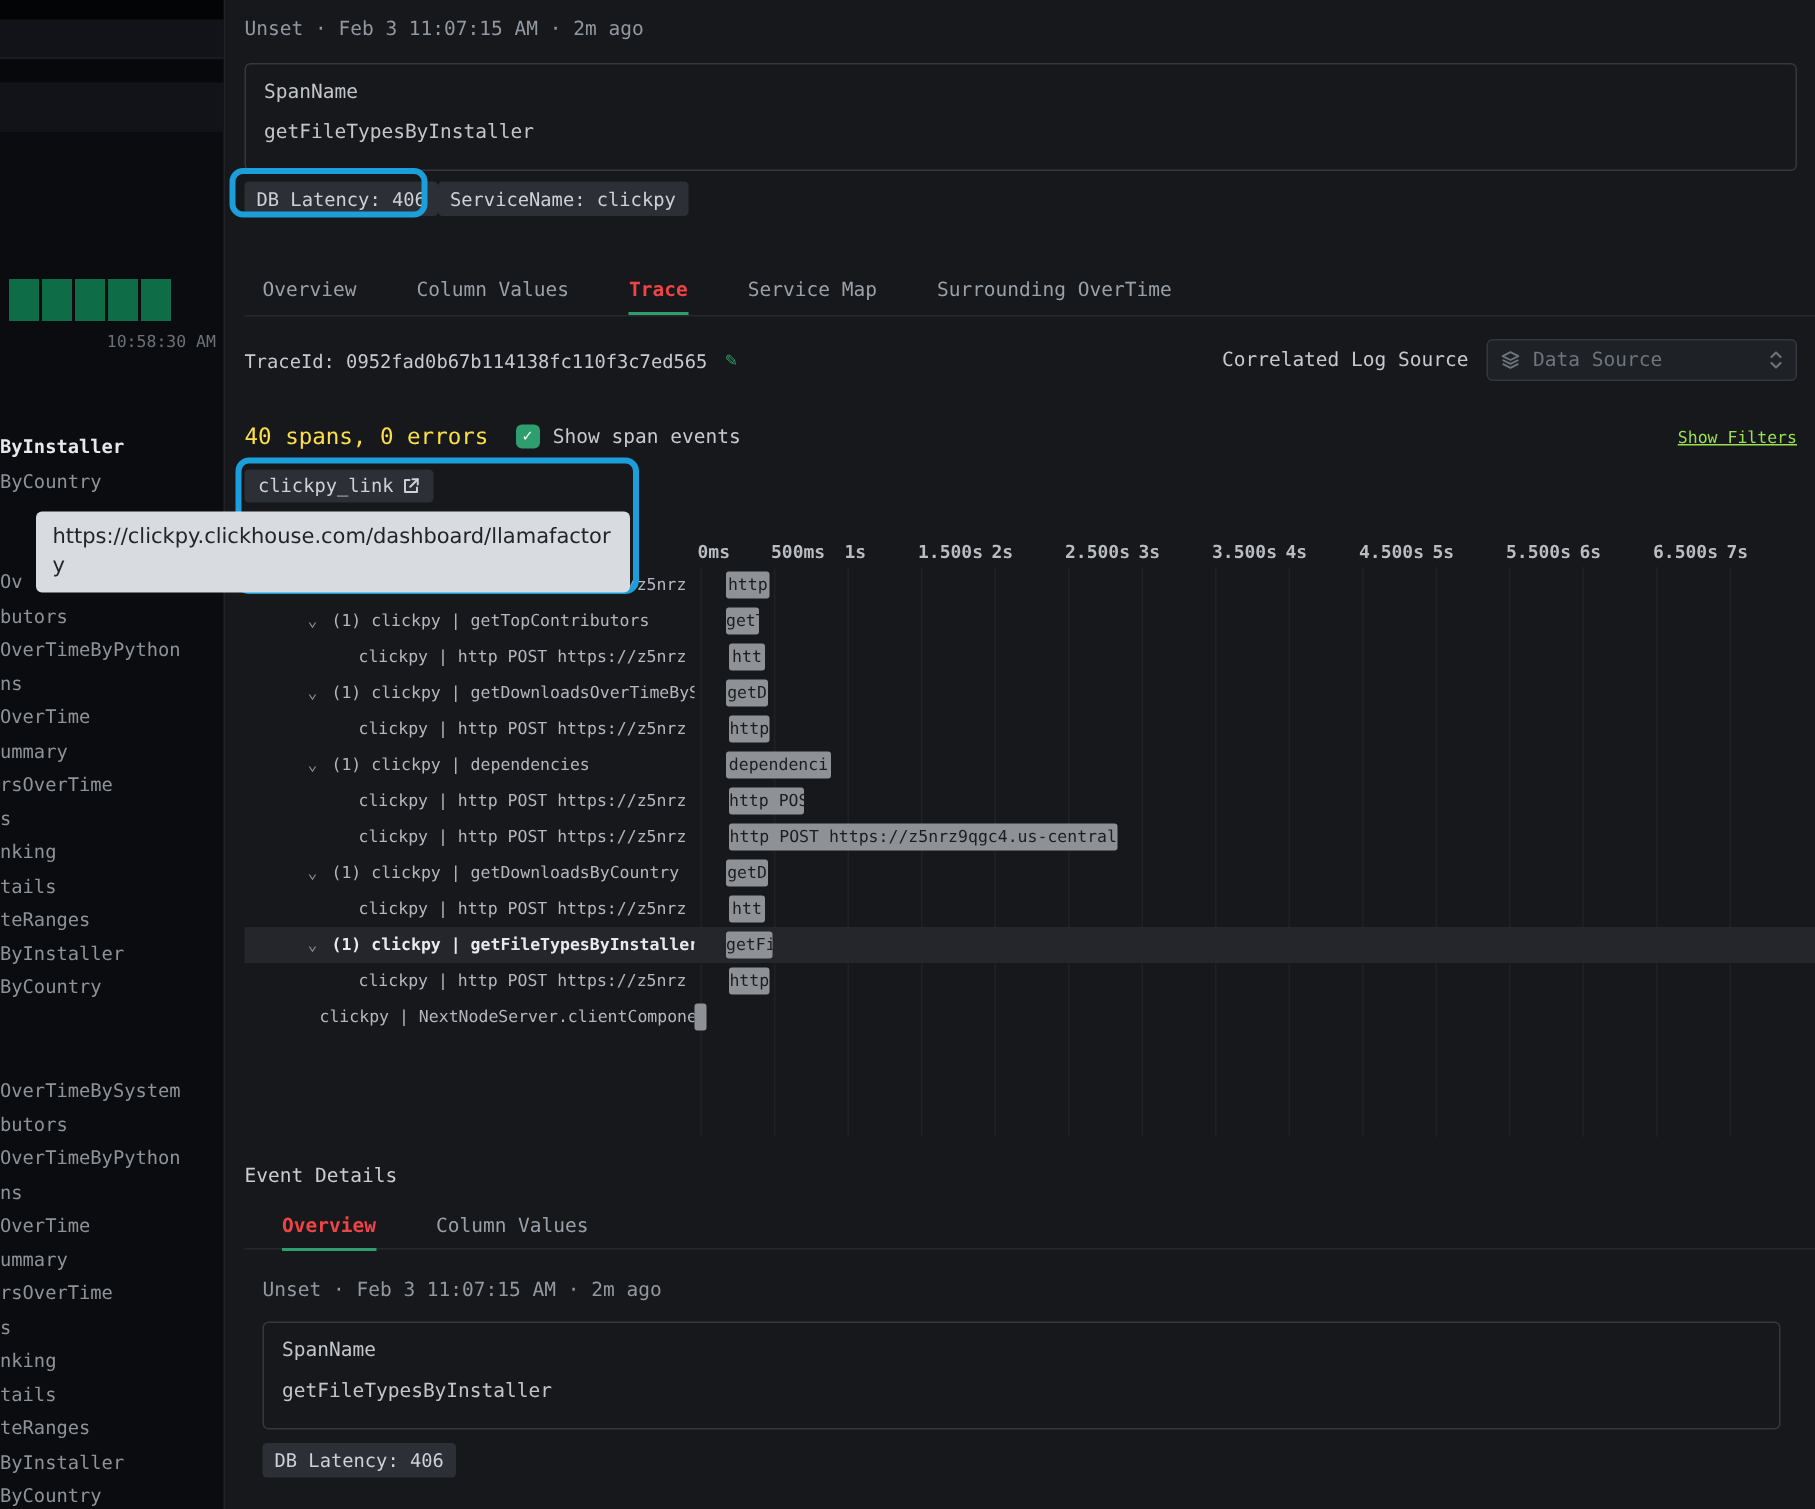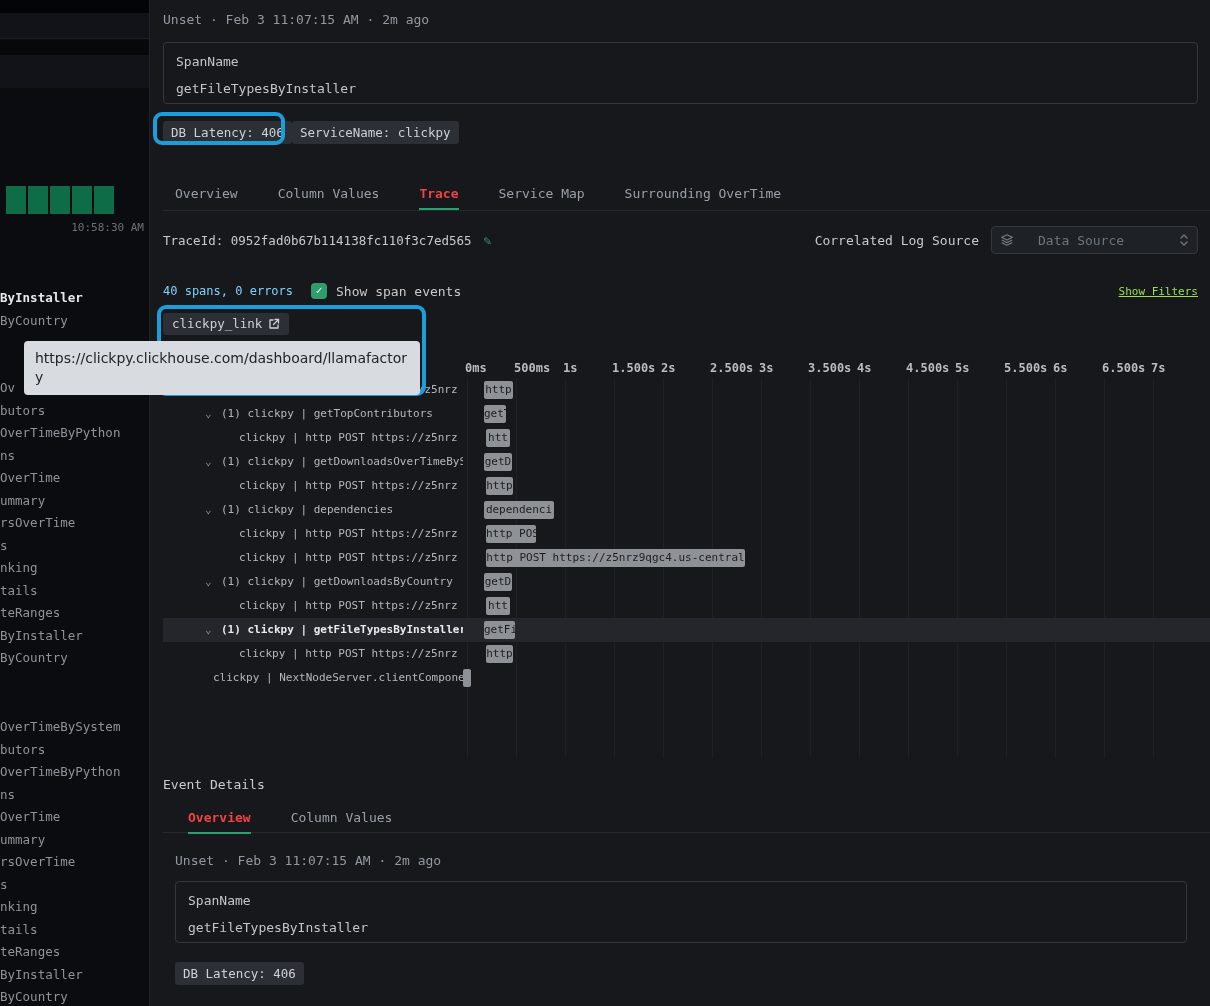--- a/index.html
+++ b/index.html
@@ -26,21 +26,21 @@
   #side-group-1 { top:287px; }
   #side-group-2 { top:716px; }
   .side-item { height:22.5px; line-height:22.5px; font-size:12.5px; color:#8e939a; white-space:nowrap; overflow:hidden; }
   .side-item.bright { color:#e6e8eb; font-weight:bold; }
 
   
   .main { position:absolute; left:150px; top:0; width:1060px; height:1006px; }
 
   .status-line { position:absolute; left:13px; top:12px; font-size:13px; color:#9298a0; }
 
-  .span-box { position:absolute; left:13px; top:42px; width:1035px; height:62px;
+  .span-box { position:absolute; left:13px; top:42px; width:1035px; height:72px;
     border:1px solid #34373d; border-radius:4px;padding-left:45px; }
   .span-box .lbl { position:absolute; left:12px; top:11px; font-size:13px; color:#c2c6cb; }
   .span-box .val { position:absolute; left:12px; top:38px; font-size:13px; color:#c2c6cb; }
 
   .badge { display:inline-block; background:#2c2f35; color:#ced2d7; font-size:12.5px;
     line-height:17px; padding:3px 8px; border-radius:3px; white-space:nowrap; }
   #badge-db { position:absolute; left:13px; top:121px; }
   #badge-svc { position:absolute; left:142px; top:121px; }
 
   .annotation { position:absolute; border:4px solid #1b9ed9; border-radius:9px;
@@ -55,26 +55,26 @@
   .tab.active { color:#ef4444; font-weight:bold; border-bottom:2px solid #2f9e6e; }
 
   .traceid-row { position:absolute; left:13px; top:226px; width:1035px; height:28px;
     display:flex; align-items:center; }
   .traceid-text { font-size:12.5px; color:#c6cad0; }
   .pencil { margin-left:12px; color:#2f9e6e; font-size:13px; cursor:pointer; }
   .flex-spacer { flex:1; }
   .correlated-label { font-size:13px; color:#c6cad0; margin-right:12px; }
   .ds-select { width:207px; height:28px; background:#1e2126; border:1px solid #34373d;
     border-radius:4px; display:flex; align-items:center; padding:0 8px; cursor:pointer; }
-  .ds-select .ds-text { flex:1; margin-left:24px; font-size:13px; color:#6f757d; }
+  .ds-select .ds-text { flex:1; margin-left:8px; font-size:13px; color:#6f757d; }
   .ds-select svg { flex:none; }
 
   .spans-row { position:absolute; left:13px; top:281px; width:1035px; height:20px;
     display:flex; align-items:center; }
-  .spans-summary { font-size:12px; color:#7dd3fc; }
+  .spans-summary { font-size:15px; color:#fde047; }
   .checkbox { margin-left:18px; width:16px; height:16px; background:#2f9e6e; border-radius:4px;
     color:#fff; font-size:11px; line-height:16px; text-align:center; cursor:pointer; }
   .cb-label { margin-left:9px; font-size:13px; color:#c6cad0; }
   .show-filters { font-size:11px; color:#9ae052; text-decoration:underline; cursor:pointer; }
 
   .link-chip { position:absolute; left:13px; top:313px; display:inline-flex; align-items:center;
     gap:6px; background:#2c2f35; color:#ced2d7; font-size:12.5px; line-height:16px;
     padding:3px 9px; border-radius:3px; cursor:pointer; z-index:10; }
 
   .tooltip { position:absolute; left:24px; top:341px; width:396px;

